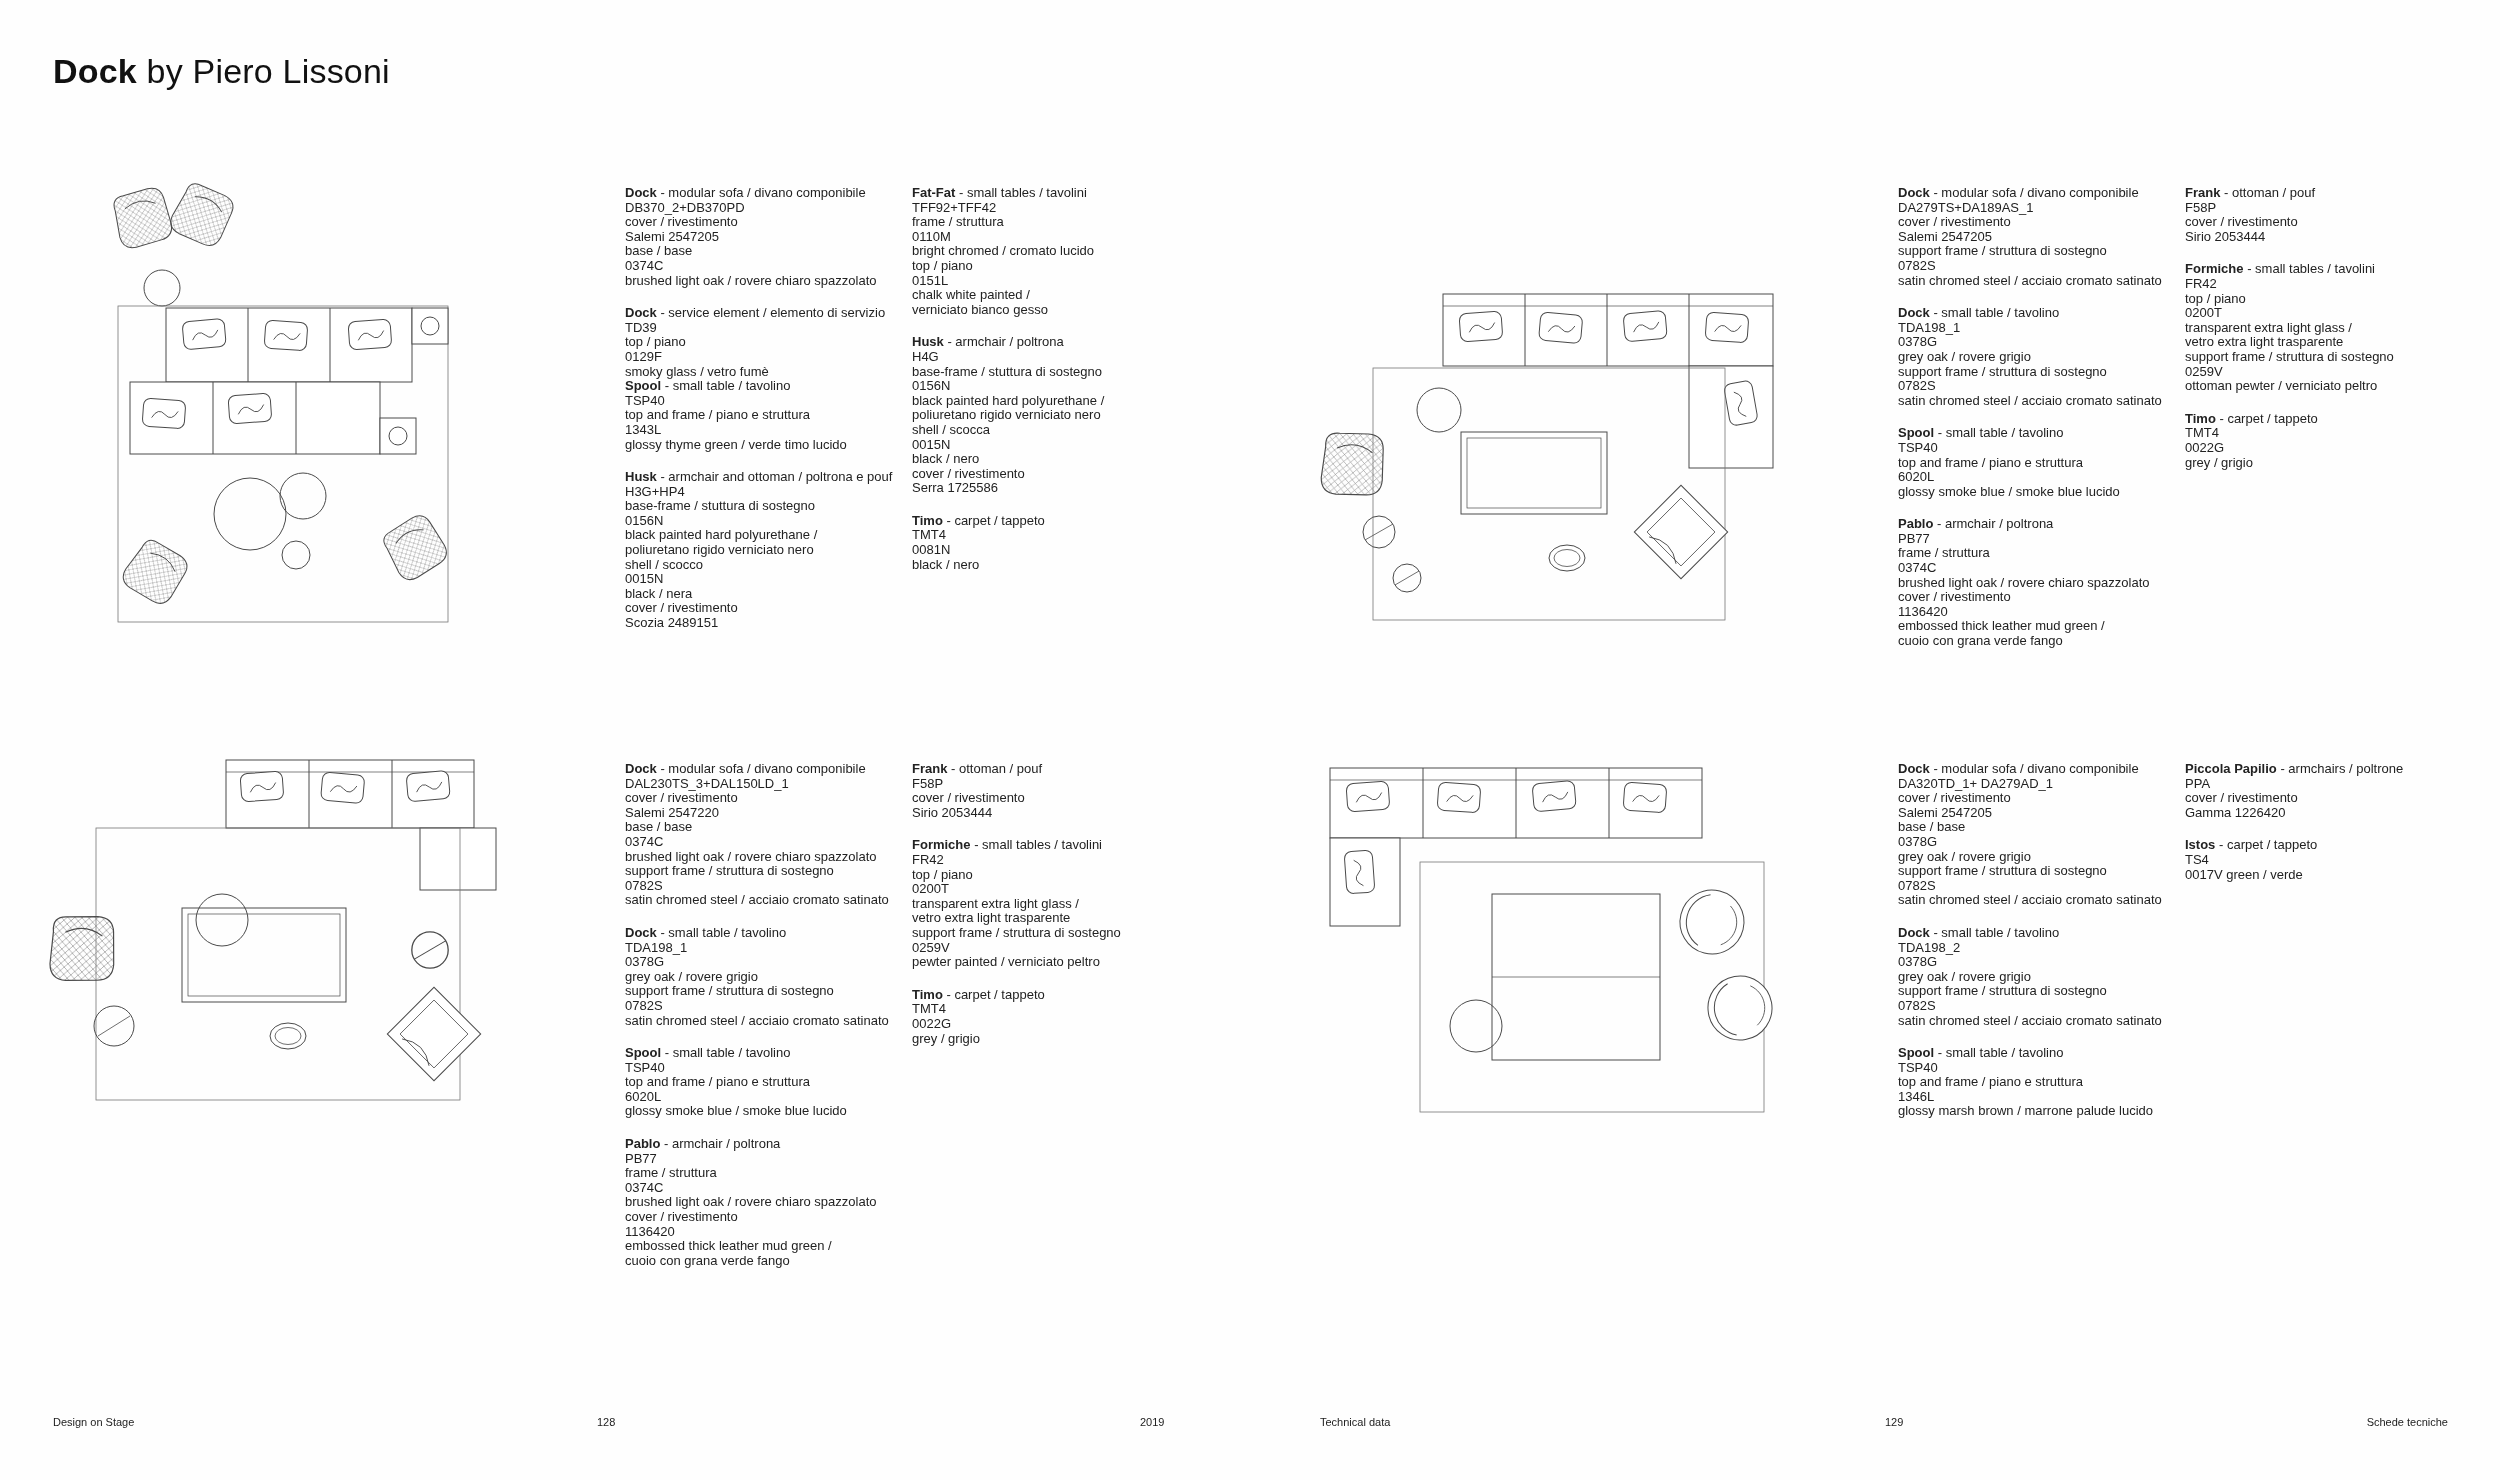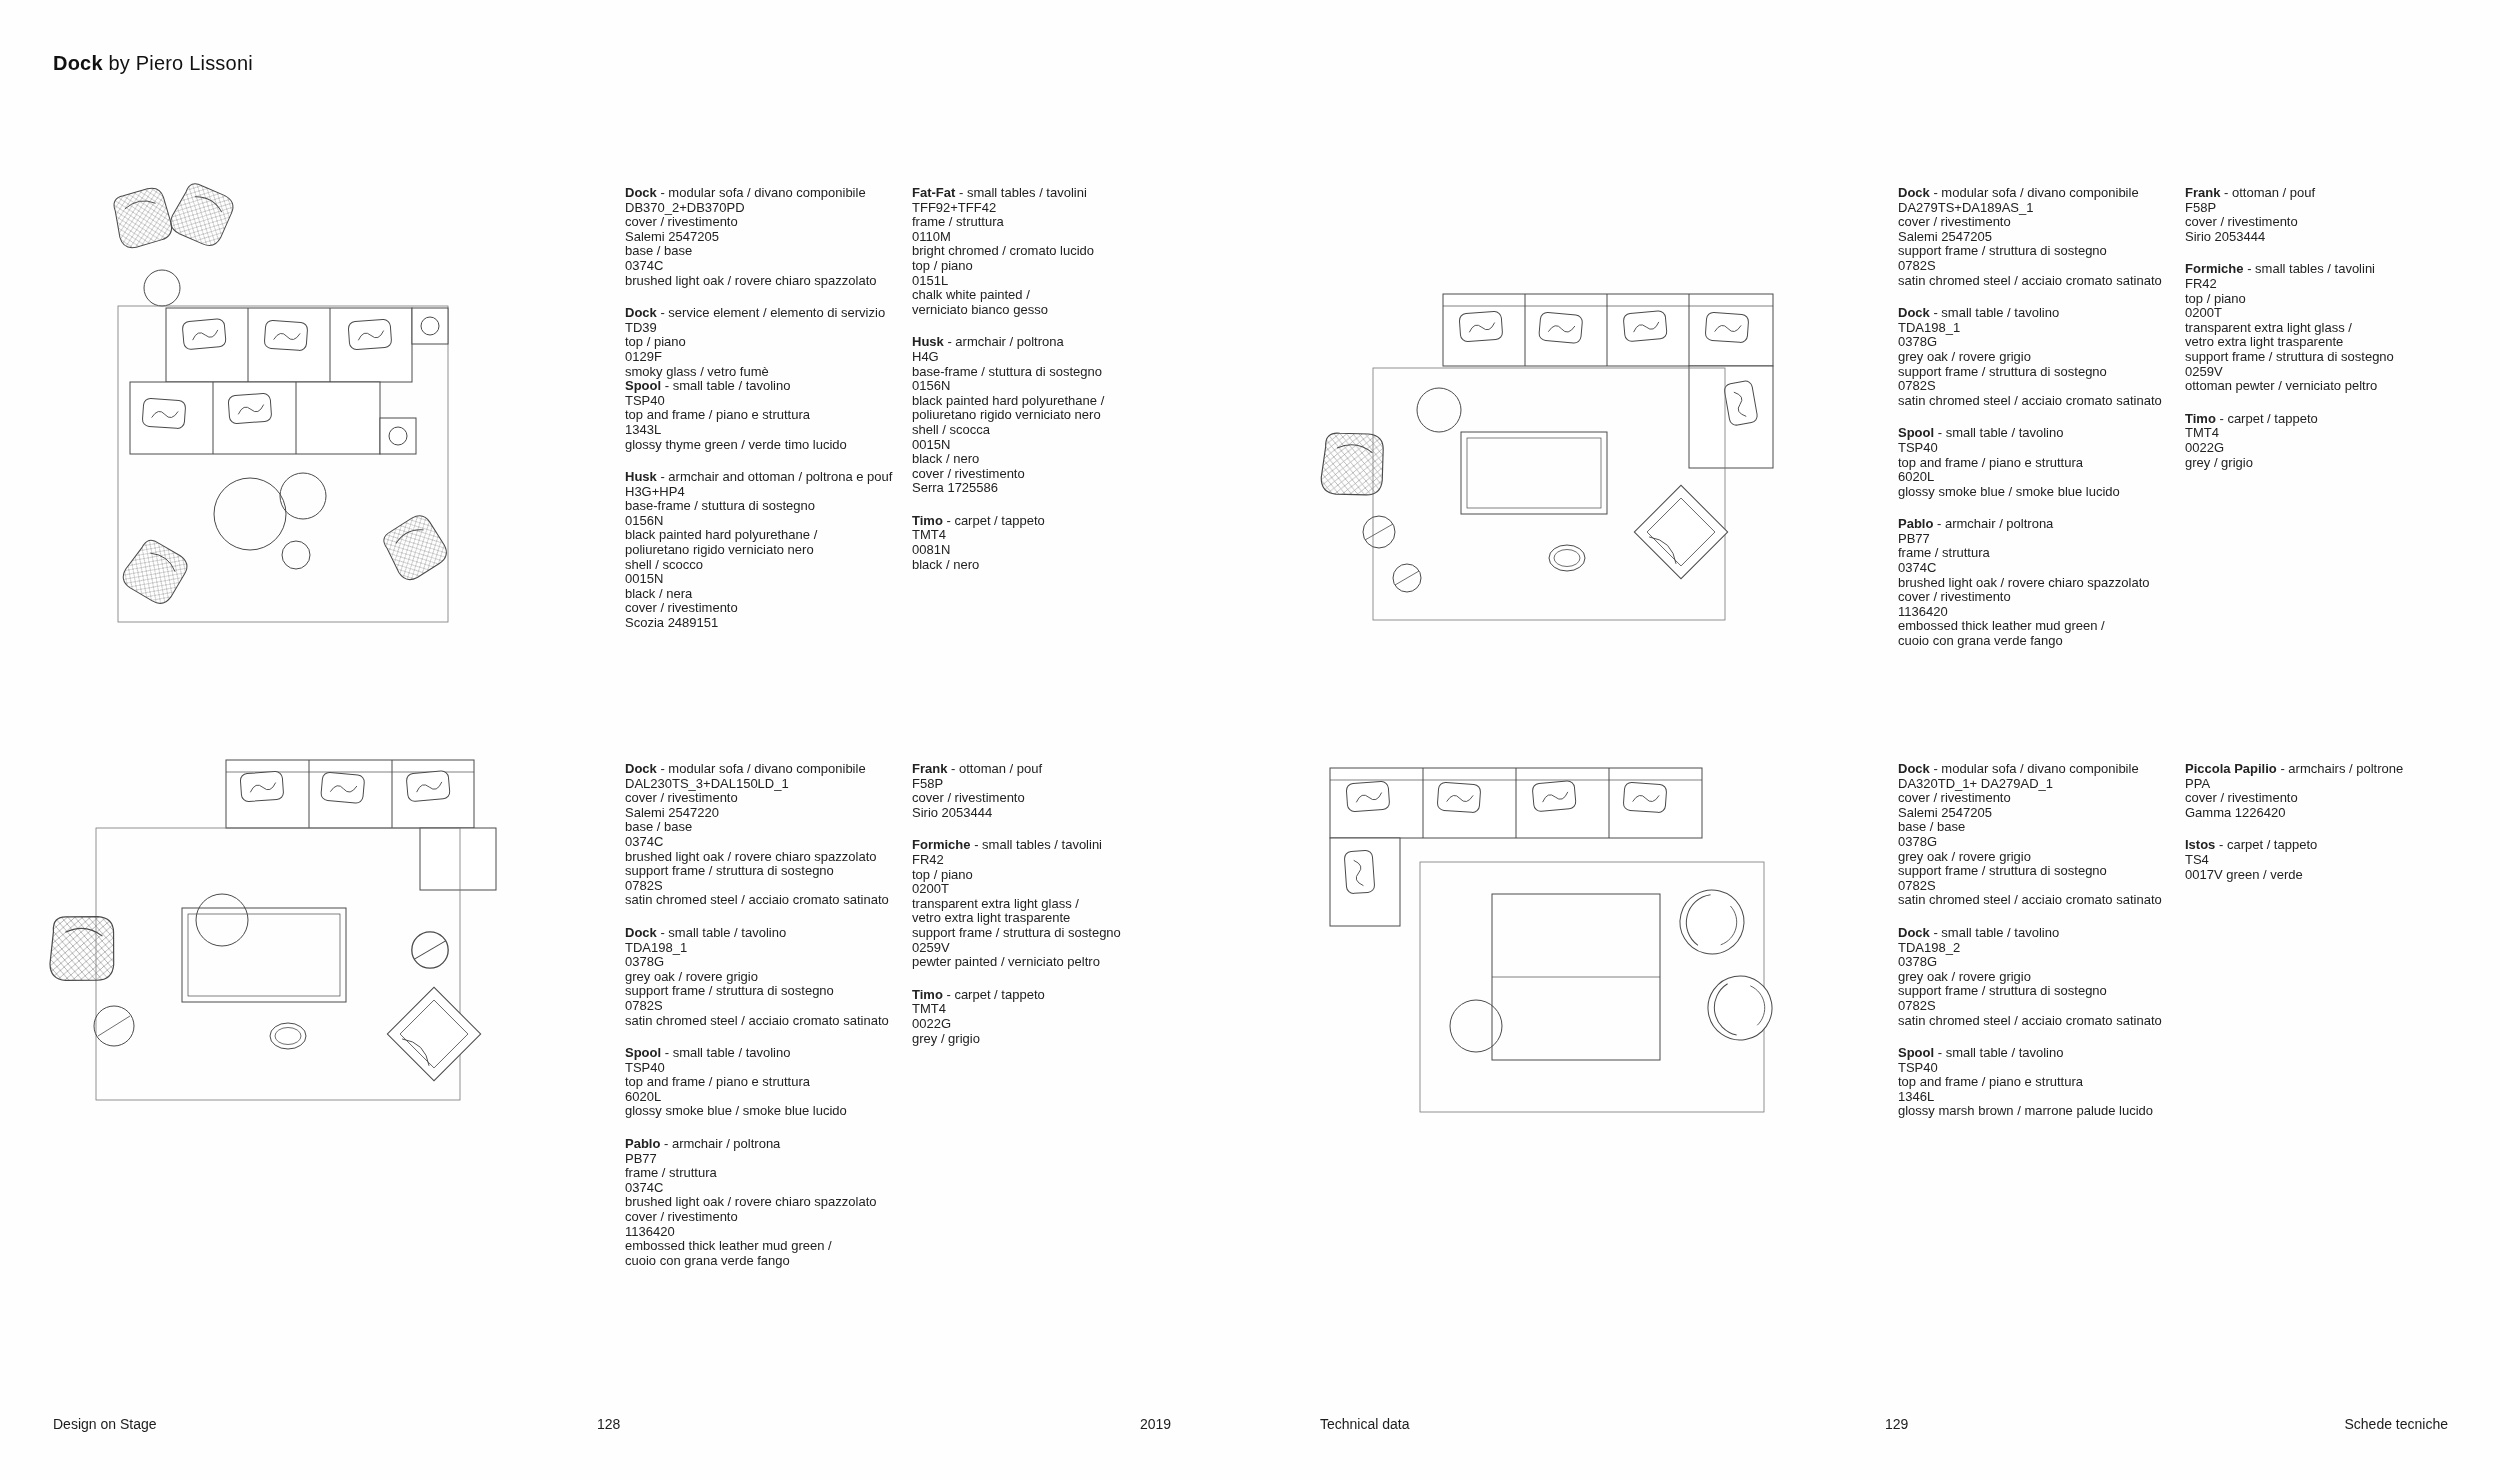--- a/index.html
+++ b/index.html
@@ -9,21 +9,21 @@
     background: #ffffff;
     font-family: "Liberation Sans", sans-serif;
     color: #1c1c1c;
     position: relative;
     overflow: hidden;
   }
   .page { position: absolute; inset: 0; background: #fefefe; }
 
   .page-title {
     position: absolute; left: 53px; top: 52px;
-    font-size: 20px; letter-spacing: 0.2px; color: #111;
+    font-size: 34px; letter-spacing: 0.2px; color: #111;
   }
   .page-title b { font-weight: bold; }
 
   .spec-col {
     position: absolute; width: 284px;
     font-size: 13px; line-height: 14.6px; color: #222;
   }
   .spec-item { margin-top: 18px; }
   .spec-item:first-child, .spec-item.tight { margin-top: 0; }
   .spec-head b { font-weight: bold; }
@@ -35,21 +35,21 @@
   .col-b1 { left: 625px;  top: 762px; }
   .col-b2 { left: 912px;  top: 762px; }
   .col-b3 { left: 1898px; top: 762px; }
   .col-b4 { left: 2185px; top: 762px; }
 
   .plan { position: absolute; }
   .plan svg { display: block; }
 
   .footer-item {
     position: absolute; top: 1416px;
-    font-size: 14px; color: #1c1c1c; white-space: nowrap;
+    font-size: 11px; color: #1c1c1c; white-space: nowrap;
   }
   .f-brand { left: 53px; }
   .f-page-l { left: 597px; }
   .f-year { left: 1140px; }
   .f-tech { left: 1320px; }
   .f-page-r { left: 1874px; margin-left: 11px; }
   .f-schede { right: 52px; text-align: left; }
 </style>
 </head>
 <body>

